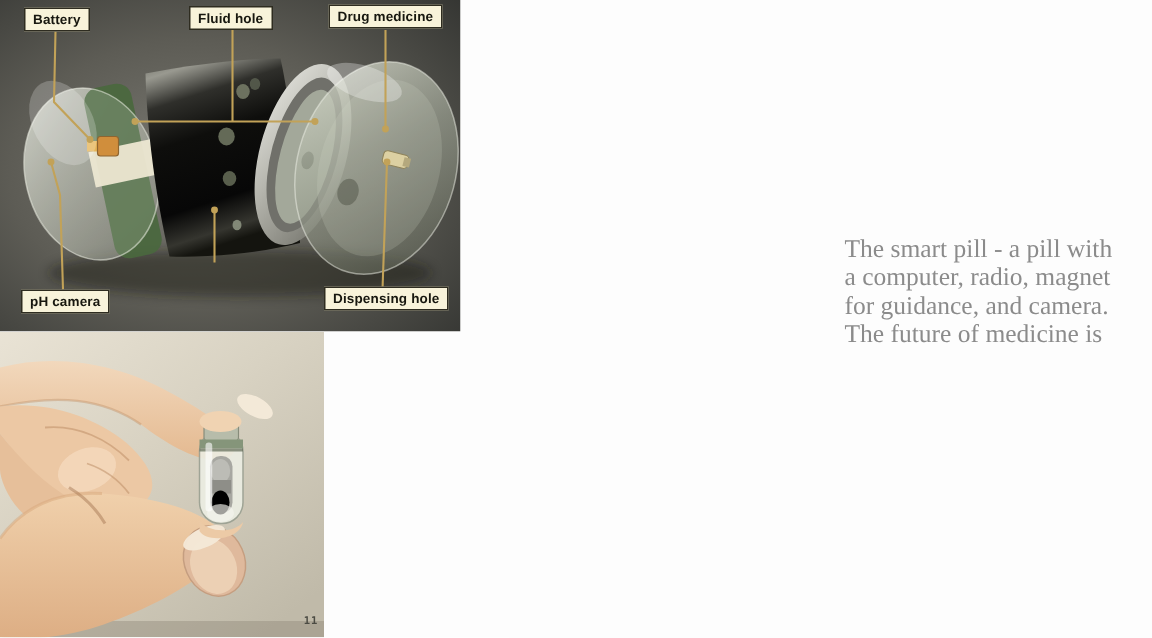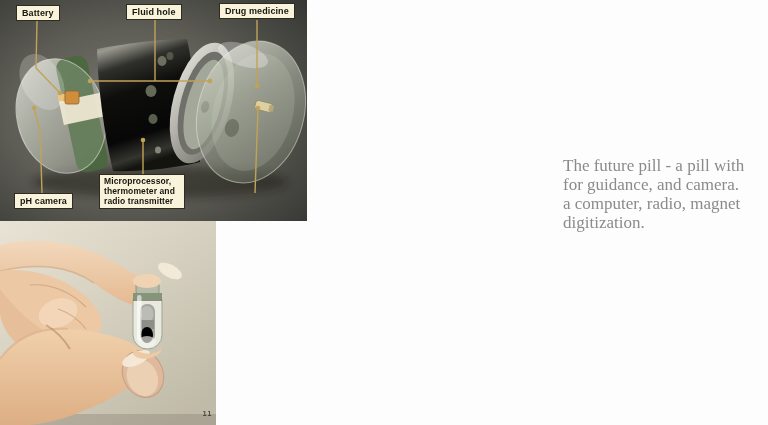--- a/index.html
+++ b/index.html
@@ -143,21 +143,21 @@
         <circle cx="34" cy="108" r="2.3"></circle>
         <circle cx="143" cy="140" r="2.3"></circle>
         <circle cx="258" cy="108" r="2.3"></circle>
       </g>
     </svg>
 
     <div class="lbl" style="left:16px;top:5px">Battery</div>
     <div class="lbl" style="left:126px;top:4px">Fluid hole</div>
     <div class="lbl" style="left:219px;top:3px">Drug medicine</div>
     <div class="lbl" style="left:14px;top:193px">pH camera</div>
-    <div class="lbl lbl-multi" style="left:99px;top:174px">Microprocessor, thermometer and radio transmitter</div>
+    <div class="lbl" style="left:216px;top:191px">Dispensing hole</div>
   </div>
 
   <div class="photo">
     <svg width="216" height="204" viewBox="0 0 216 204">
       <defs>
         <linearGradient id="pbg" x1="0" y1="0" x2="0.8" y2="1">
           <stop offset="0%" stop-color="#e9e3d5"></stop>
           <stop offset="45%" stop-color="#d8d2c2"></stop>
           <stop offset="100%" stop-color="#c0baa9"></stop>
         </linearGradient>
@@ -211,19 +211,19 @@
         <ellipse cx="147" cy="121" rx="9" ry="6" fill="#f4f4ee" opacity="0.65"></ellipse>
         <rect x="137" y="74" width="4.5" height="46" rx="2.2" fill="#ffffff" opacity="0.6"></rect>
       </g>
       <ellipse cx="147" cy="60" rx="14" ry="7" fill="#f0d3b2"></ellipse>
       <path d="M133,126 C 138,134 156,135 162,127 C 160,139 138,141 133,133 Z" fill="#eccaa6"></path>
     </svg>
     <div class="photo-mark">11</div>
   </div>
 
   <div class="caption">
-    <div>The future pill - a pill with</div>
+    <div>The smart pill - a pill with</div>
+    <div>a computer, radio, magnet</div>
     <div>for guidance, and camera.</div>
-    <div>a computer, radio, magnet</div>
-    <div>digitization.</div>
+    <div>The future of medicine is</div>
   </div>
 
 </div>
 
 </body></html>

